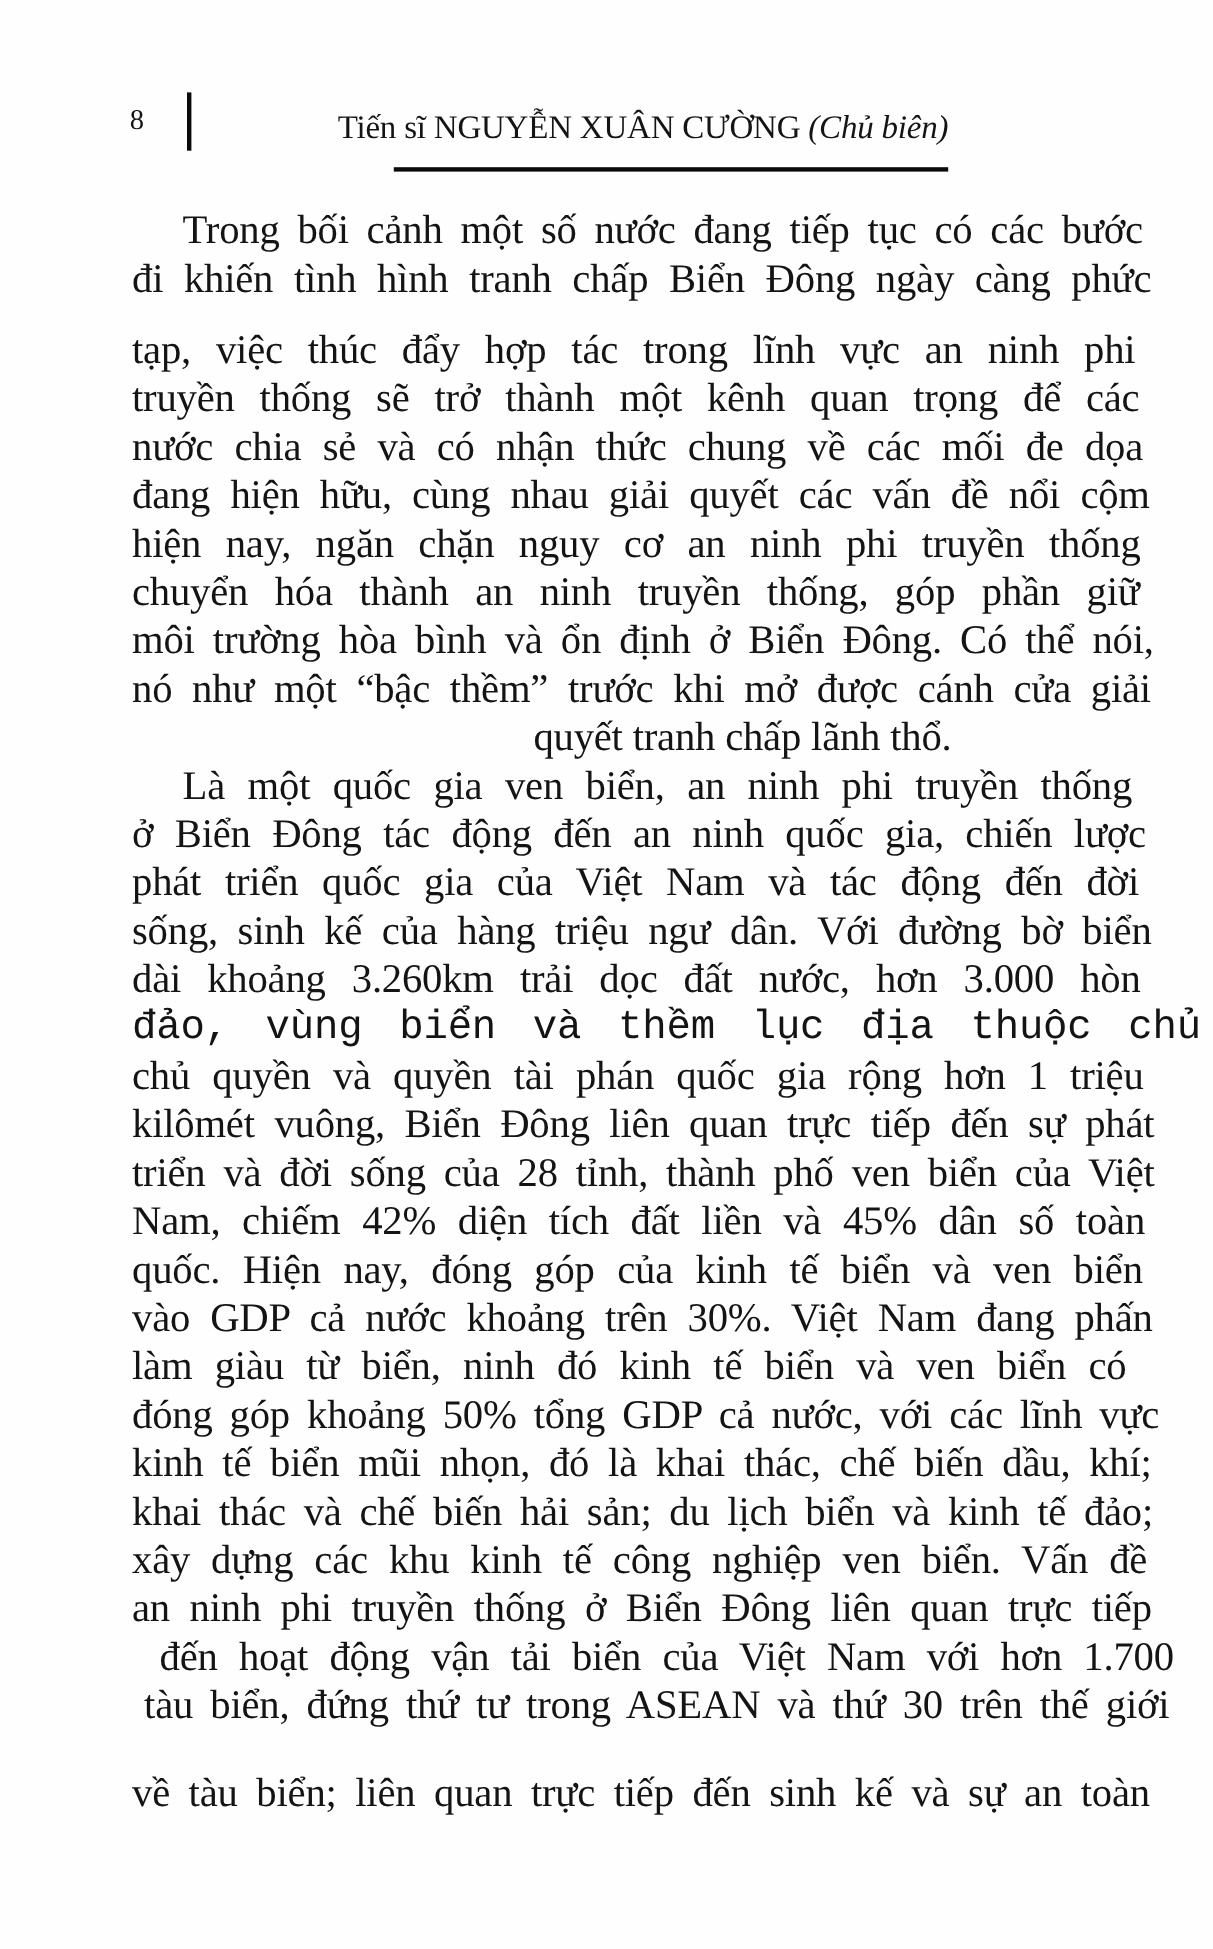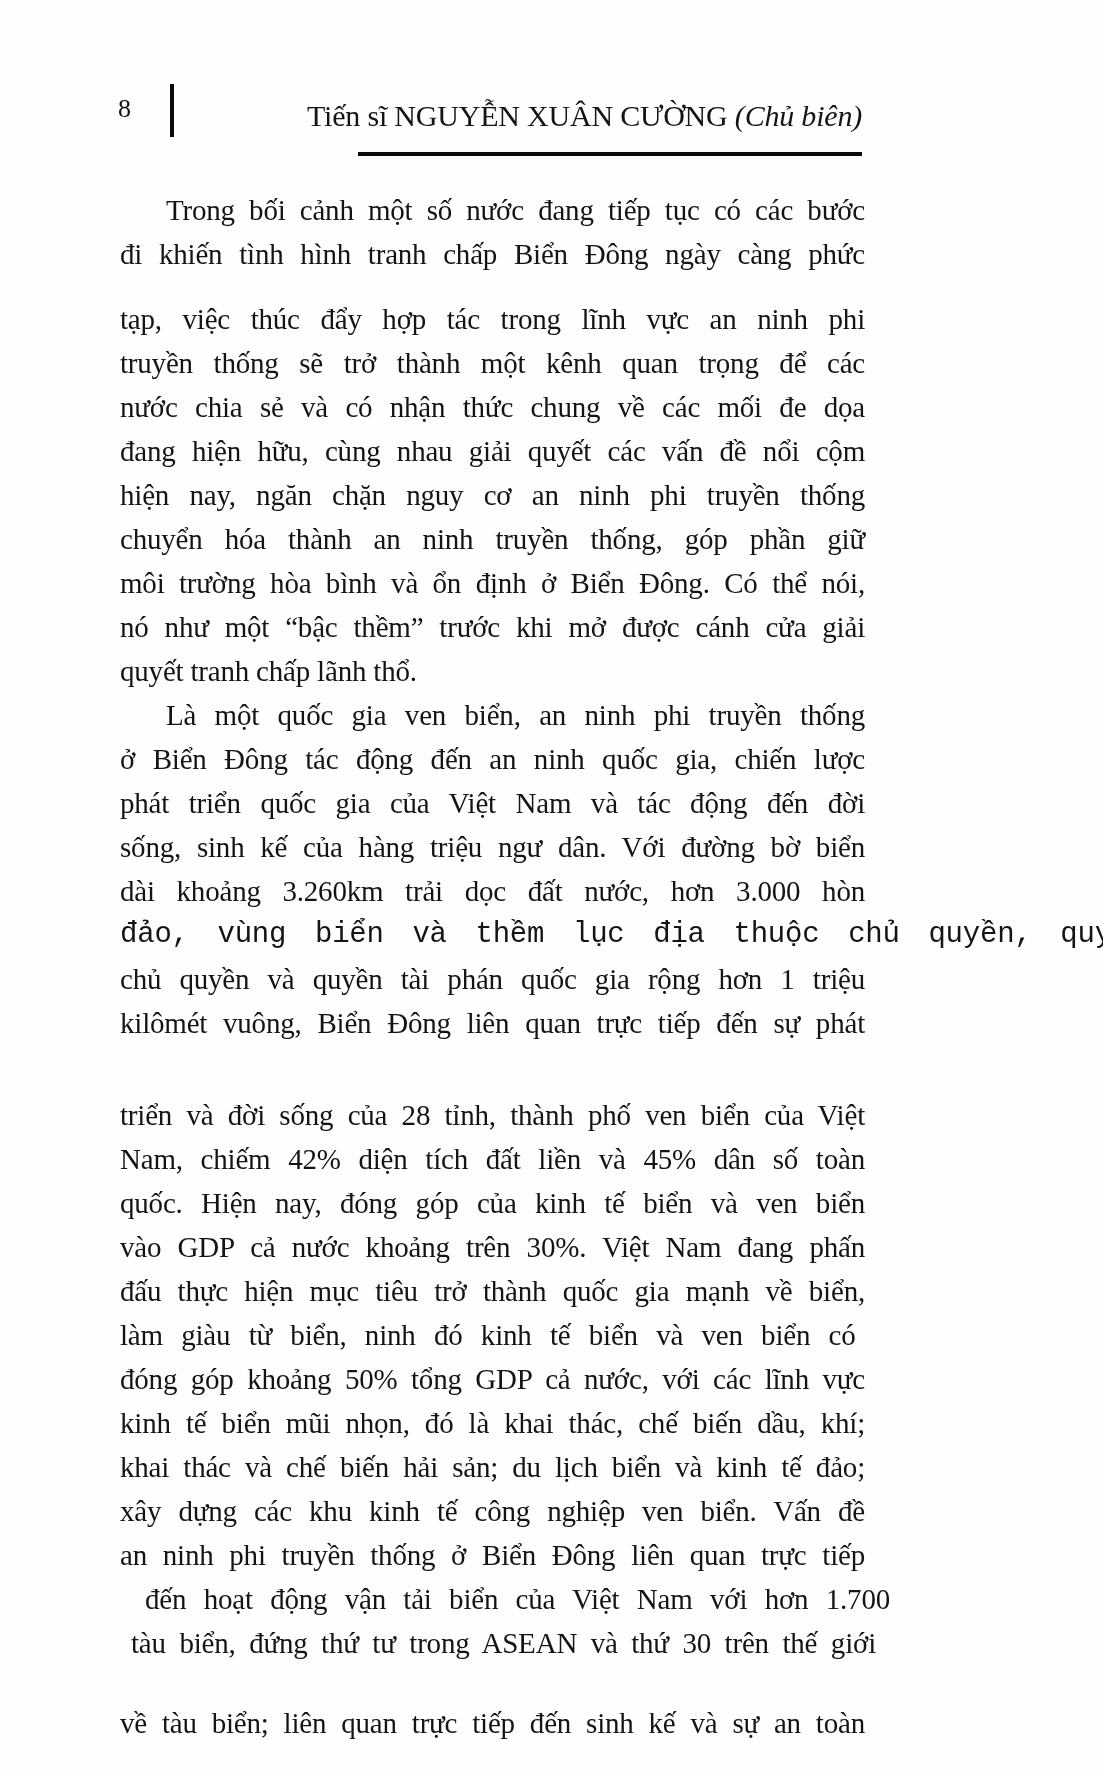--- a/index.html
+++ b/index.html
@@ -53,24 +53,25 @@
   
   .body-text {
     position: absolute;
     left: 120px;
     top: 188px;
     width: 745px;
   }
   .jline {
     height: 44px;
     line-height: 44px;
-    font-size: 29px;
+    font-size: 37px;
     letter-spacing: -0.2px;
     white-space: nowrap;
     overflow: visible;
+    text-align: right;
   }
   .jline.indent { padding-left: 46px; }
   .jline span { display: inline-block; white-space: nowrap; }
 </style>
 </head>
 <body>
 
 <div class="page">
 
   <header>
@@ -95,25 +96,24 @@
       <div class="jline" style="word-spacing: 8.93892px;"><span>nó như một “bậc thềm” trước khi mở được cánh cửa giải</span></div>
       <div class="jline no-just" style="word-spacing: 0px;"><span>quyết tranh chấp lãnh thổ.</span></div>
       <div class="jline indent" style="word-spacing: 11.3812px;"><span>Là một quốc gia ven biển, an ninh phi truyền thống</span></div>
       <div class="jline" style="word-spacing: 10.4418px;"><span>ở Biển Đông tác động đến an ninh quốc gia, chiến lược</span></div>
       <div class="jline" style="word-spacing: 12.5057px;"><span>phát triển quốc gia của Việt Nam và tác động đến đời</span></div>
       <div class="jline" style="word-spacing: 8.79688px;"><span>sống, sinh kế của hàng triệu ngư dân. Với đường bờ biển</span></div>
       <div class="jline" style="word-spacing: 14.6806px;"><span>dài khoảng 3.260km trải dọc đất nước, hơn 3.000 hòn</span></div>
       <div class="jline" style="word-spacing: 11.4531px; font-family: Liberation Mono, monospace;"><span>đảo, vùng biển và thềm lục địa thuộc chủ quyền, quyền</span></div>
       <div class="jline" style="word-spacing: 11.142px;"><span>chủ quyền và quyền tài phán quốc gia rộng hơn 1 triệu</span></div>
       <div class="jline" style="word-spacing: 8.76719px;"><span>kilômét vuông, Biển Đông liên quan trực tiếp đến sự phát</span></div>
-      <div class="jline" style="word-spacing: 7.26302px; margin-top: 48px;"><span>triển và đời sống của 28 tỉnh, thành phố ven biển của Việt</span></div>
+      <div class="jline" style="word-spacing: 7.26302px;"><span>triển và đời sống của 28 tỉnh, thành phố ven biển của Việt</span></div>
       <div class="jline" style="word-spacing: 10.6875px;"><span>Nam, chiếm 42% diện tích đất liền và 45% dân số toàn</span></div>
       <div class="jline" style="word-spacing: 11.3892px;"><span>quốc. Hiện nay, đóng góp của kinh tế biển và ven biển</span></div>
       <div class="jline" style="word-spacing: 9.20781px;"><span>vào GDP cả nước khoảng trên 30%. Việt Nam đang phấn</span></div>
-      <div class="jline" style="word-spacing: 9.23864px;"><span>đấu thực hiện mục tiêu trở thành quốc gia mạnh về biển,</span></div>
       <div class="jline" style="word-spacing: 11.2708px;"><span>làm giàu từ biển, ninh đó kinh tế biển và ven biển có</span></div>
       <div class="jline" style="word-spacing: 6.49006px;"><span>đóng góp khoảng 50% tổng GDP cả nước, với các lĩnh vực</span></div>
       <div class="jline" style="word-spacing: 8.08333px;"><span>kinh tế biển mũi nhọn, đó là khai thác, chế biến dầu, khí;</span></div>
       <div class="jline" style="word-spacing: 7.10938px;"><span>khai thác và chế biến hải sản; du lịch biển và kinh tế đảo;</span></div>
       <div class="jline" style="word-spacing: 10.0582px;"><span>xây dựng các khu kinh tế công nghiệp ven biển. Vấn đề</span></div>
       <div class="jline" style="word-spacing: 8.73722px;"><span>an ninh phi truyền thống ở Biển Đông liên quan trực tiếp</span></div>
       <div class="jline" style="word-spacing: 10.3182px; margin-left: 25px;"><span>đến hoạt động vận tải biển của Việt Nam với hơn 1.700</span></div>
       <div class="jline" style="word-spacing: 6.51042px; margin-left: 11px;"><span>tàu biển, đứng thứ tư trong ASEAN và thứ 30 trên thế giới</span></div>
       <div class="jline" style="word-spacing: 7.89543px; margin-top: 36px;"><span>về tàu biển; liên quan trực tiếp đến sinh kế và sự an toàn</span></div>
     </main>

